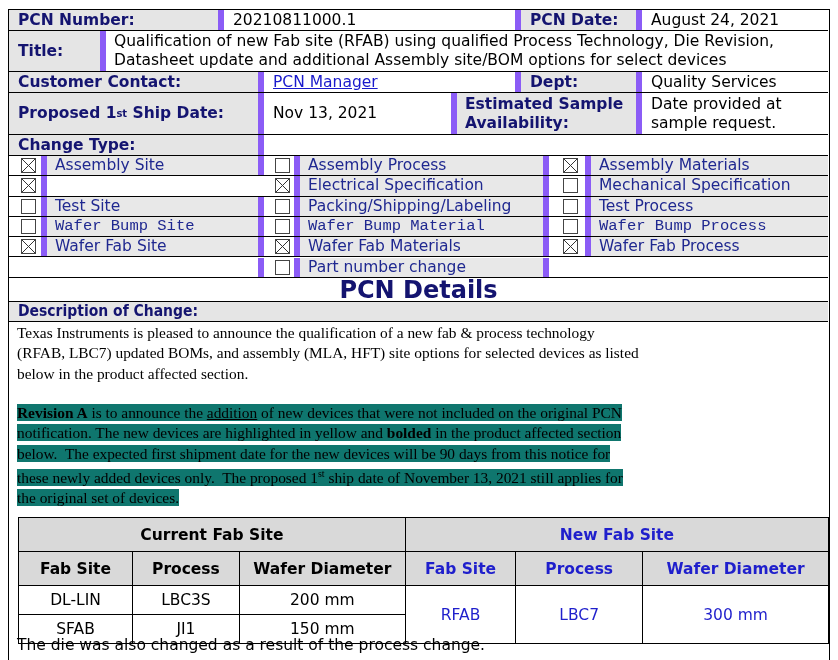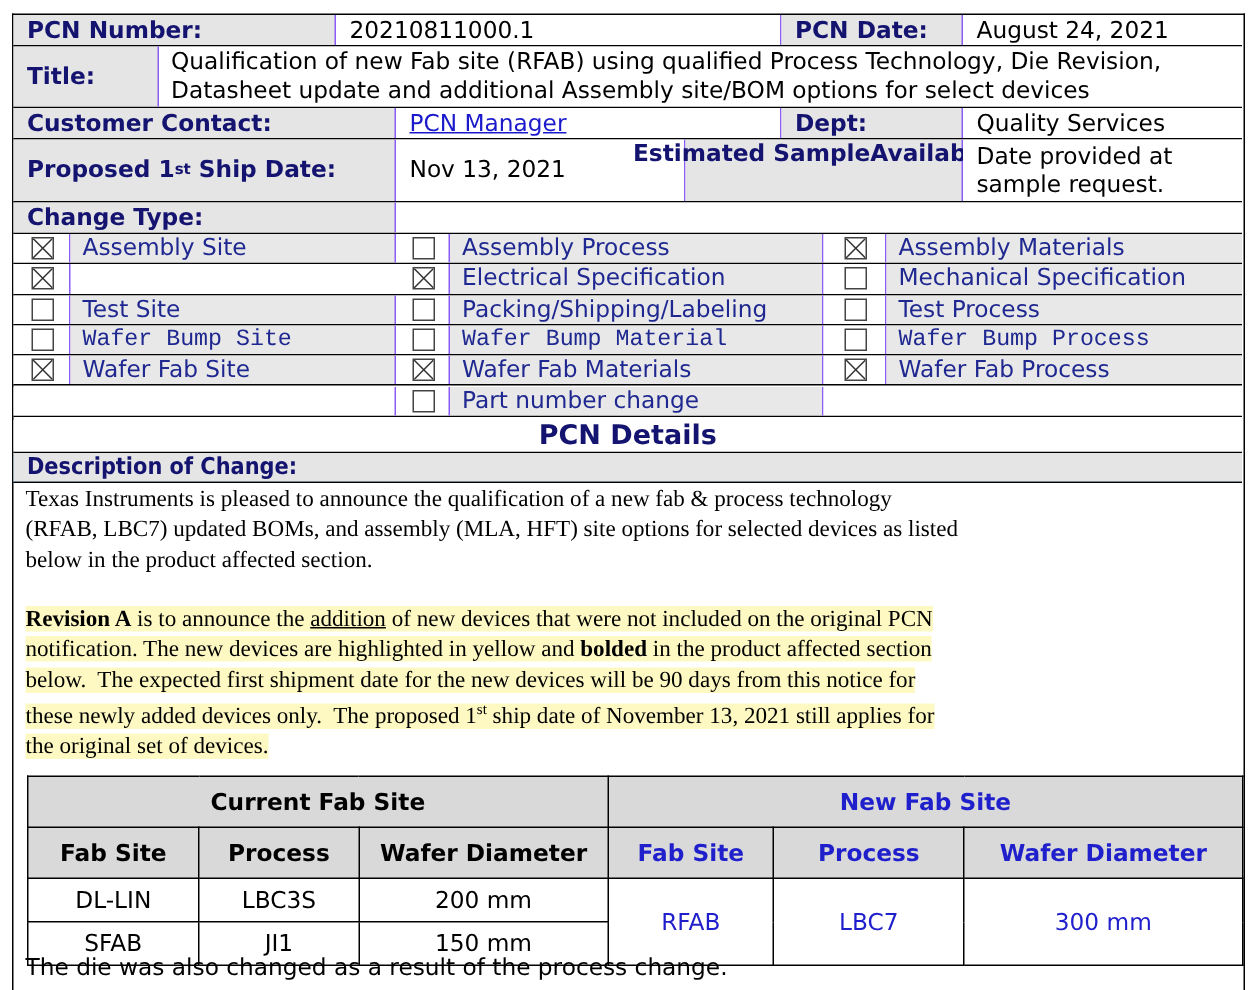--- a/index.html
+++ b/index.html
@@ -1,31 +1,31 @@
 <!DOCTYPE html>
 <html><head>
 <meta charset="utf-8">
 <style>
   html, body { margin:0; padding:0; background:#ffffff; }
   body { width:838px; height:660px; position:relative; overflow:hidden;
          font-family:"DejaVu Sans", sans-serif; color:#000; }
   .page { position:absolute; left:8px; top:9px; width:822px; height:651px;
           border-left:1.5px solid #000; border-right:1.5px solid #000; border-top:1.5px solid #000; box-sizing:border-box; }
   .row { position:absolute; left:0; box-sizing:border-box; border-bottom:1px solid #000; }
-  .cell { position:absolute; top:0; bottom:0; box-sizing:border-box; border-right:1px solid #8b5cf6;
+  .cell { position:absolute; top:0; bottom:0; box-sizing:border-box; border-right:6px solid #8b5cf6;
           display:flex; align-items:center; font-size:15.5px; line-height:19px; padding-left:9px; white-space:nowrap; }
   .lbl { background:#e5e5e5; color:#141470; font-weight:bold; }
   .val { background:#fff; color:#000; }
   .link { color:#1a1acc; text-decoration:underline; }
   .cb-lbl { background:#e8e8e8; color:#1f2890; font-size:15.5px; }
   .cb { position:absolute; top:2px; width:15px; height:15px; border:1px solid #444; box-sizing:border-box; background:#fff; }
   .cb svg { position:absolute; left:0; top:0; width:13px; height:13px; }
-  .pcn-details { text-align:center; justify-content:center; color:#141470; font-weight:bold; font-size:18px; padding-left:0; }
+  .pcn-details { text-align:center; justify-content:center; color:#141470; font-weight:bold; font-size:24px; padding-left:0; }
   .desc { position:absolute; left:0; width:819px; font-family:Liberation Serif, serif; font-size:15.4px; line-height:20.3px; padding-left:8px; box-sizing:border-box; }
-  .hl { background:#fef9c3;text-align:right; }
+  .hl { background:#0f766e;text-align:right; }
   table.fab { position:absolute; left:9px; top:507px; border-collapse:collapse; font-size:15.5px; }
   table.fab td, table.fab th { border:1px solid #000; text-align:center; padding:4px; }
   table.fab th { background:#d9d9d9; font-weight:bold; height:25px; }
   table.fab td { height:20px; }
   .blue { color:#1f1fcc; }
 </style>
 </head>
 <body>
 
 <div class="page">
@@ -54,21 +54,21 @@
     <div class="cell val" style="left:633px;width:186px;border-right:none;">Quality Services</div>
   </div>
 
   <div class="row" style="top:83px;height:42px;width:819px;">
     <div class="cell lbl" style="left:0;width:255px;">
       <span>Proposed 1</span>
         <sup style="font-size:10px;">st</sup>
         <span style="white-space:pre;"> Ship Date:</span>
     </div>
     <div class="cell val" style="left:255px;width:193px;">Nov 13, 2021</div>
-    <div class="cell lbl" style="left:448px;width:185px;align-items:flex-start;justify-content:center;padding-left:8px;">
+    <div class="cell lbl" style="left:448px;width:185px;flex-direction:column;align-items:flex-start;justify-content:center;padding-left:8px;">
       <span>Estimated Sample</span>
       <span>Availability:</span>
     </div>
     <div class="cell val" style="left:633px;width:186px;border-right:none;flex-direction:column;align-items:flex-start;justify-content:center;">
       <span>Date provided at</span>
       <span>sample request.</span>
     </div>
   </div>
 
   <div class="row" style="top:125px;height:21px;width:819px;">

